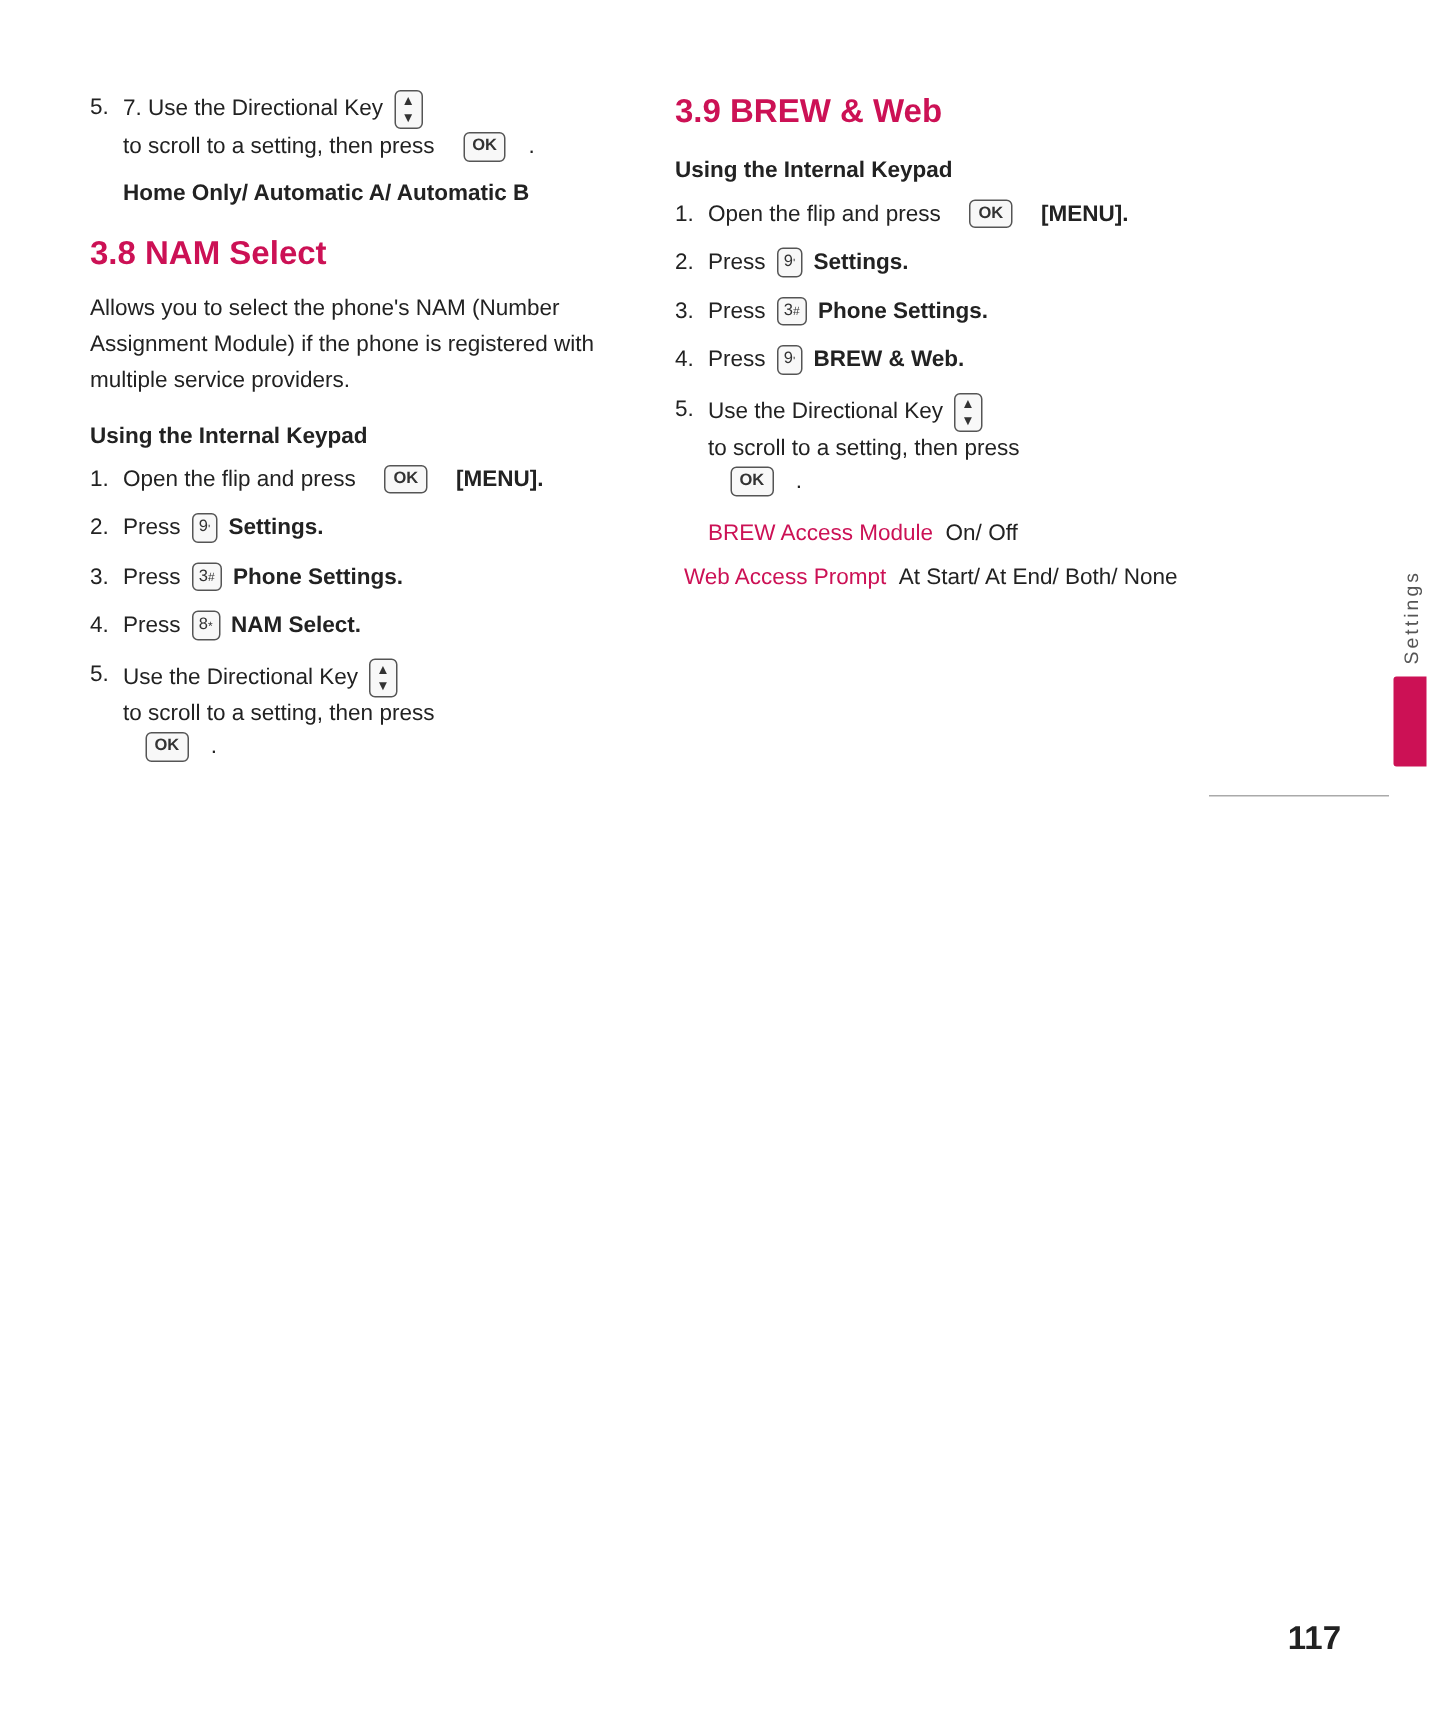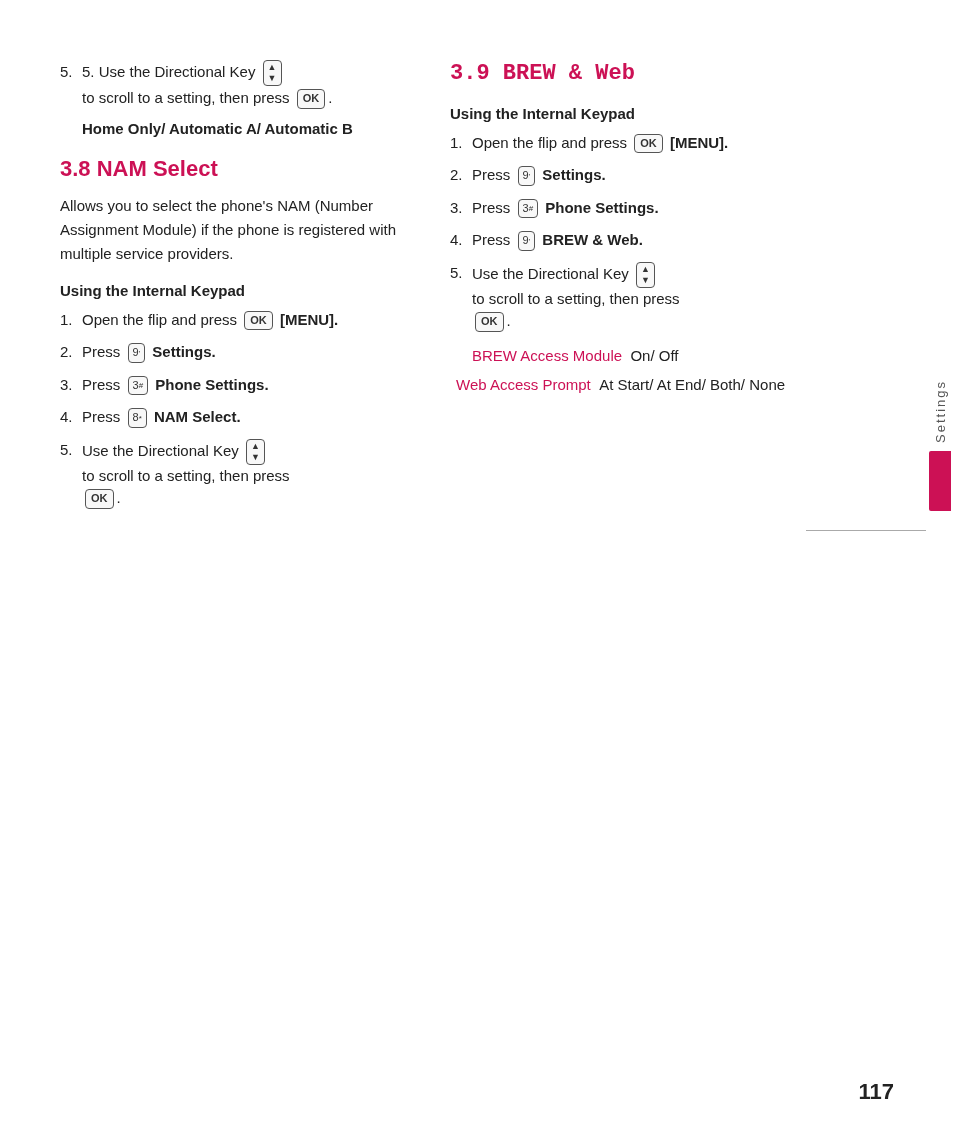--- a/index.html
+++ b/index.html
@@ -131,21 +131,21 @@
     .btn-ok {
       display: inline-flex;
       align-items: center;
       justify-content: center;
       border: 1.5px solid #555;
       border-radius: 4px;
       padding: 1px 5px;
       font-size: 11px;
       font-weight: bold;
       color: #333;
-      margin: 0 3px;
+      margin: 0 15px;
       vertical-align: middle;
       white-space: nowrap;
       line-height: 1.4;
       background: #f8f8f8;
     }
 
     
     .btn-dir {
       display: inline-flex;
       flex-direction: column;
@@ -213,21 +213,21 @@
 <body>
 
 <div class="page-container">
 
   <div class="left-col">
 
     <div style="margin-bottom:18px;">
       <div style="display:flex; align-items:flex-start; font-size:15px; line-height:1.6;">
         <span style="flex:0 0 22px;">5.</span>
         <span>
-          <span>5. Use the Directional Key</span>
+          <span>7. Use the Directional Key</span>
           
           <span class="btn-dir">
             <span class="arrow-up">▲</span>
             <span class="arrow-dn">▼</span>
           </span>
           <br>
           <span>to scroll to a setting, then press</span>
           <span class="btn-ok">OK</span>.
         </span>
       </div>
@@ -304,21 +304,21 @@
           </span>
         </li>
       </ol>
 
     </div>
 
   </div>
 
   <div class="right-col">
 
-    <div style="margin-bottom:16px;font-family:Liberation Mono, monospace;">
+    <div style="margin-bottom:16px;">
       <h2 class="section-title">3.9 BREW &amp; Web</h2>
     </div>
 
     <div>
       <p class="subsection-title">Using the Internal Keypad</p>
       <ol class="steps-list">
 
         <li>
           <span class="step-num">1.</span>
           <span class="step-content">

